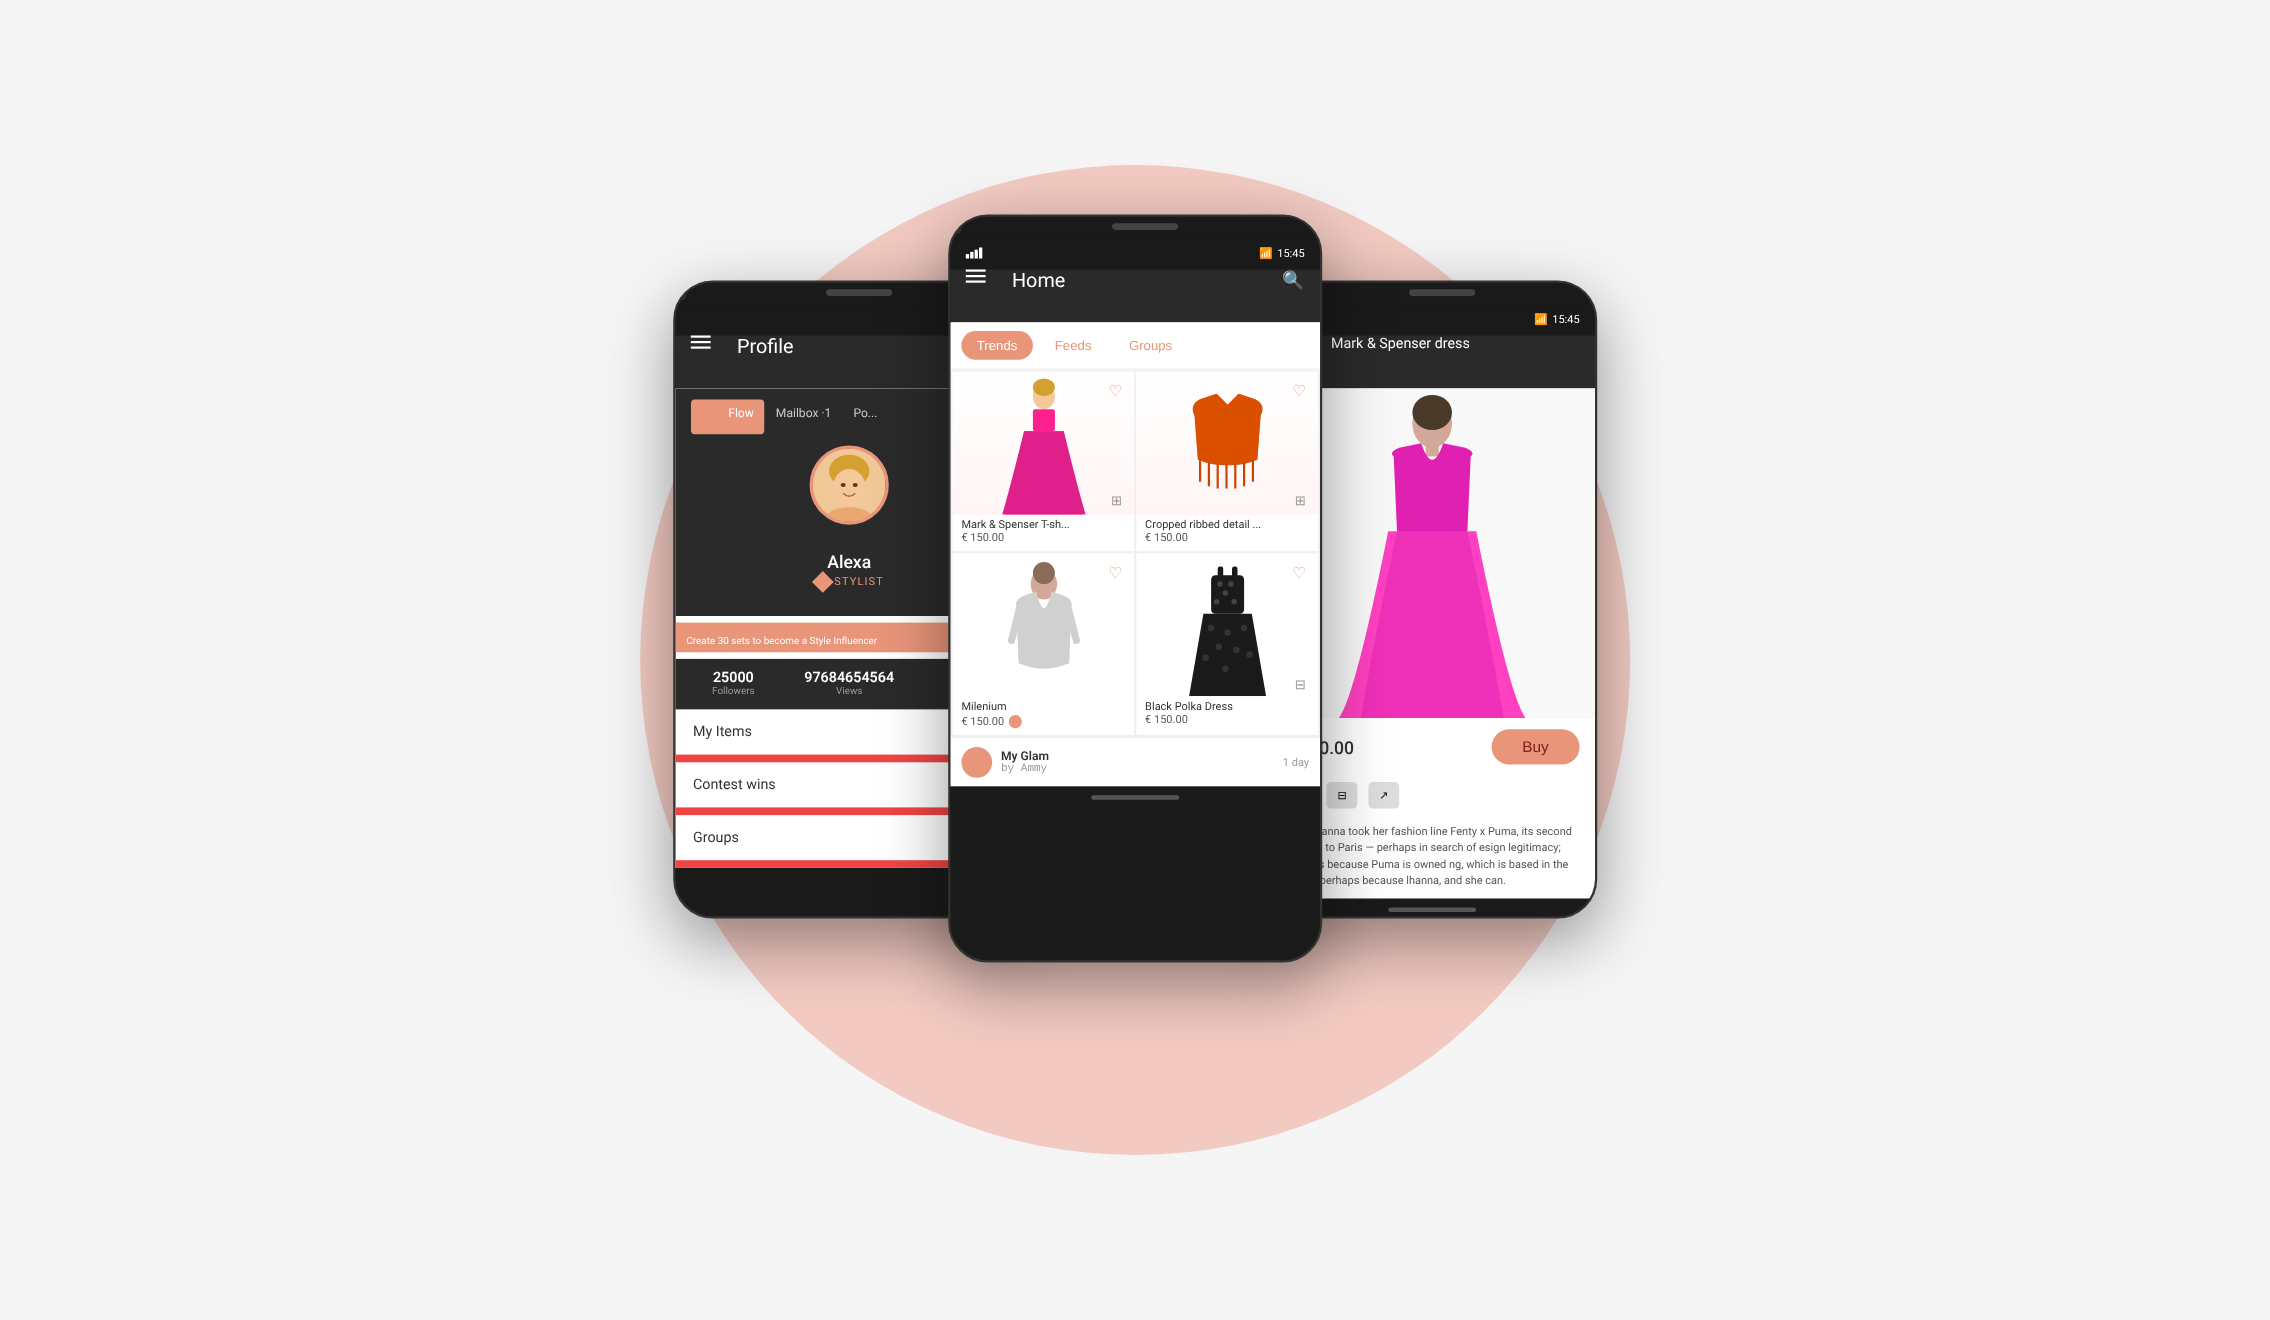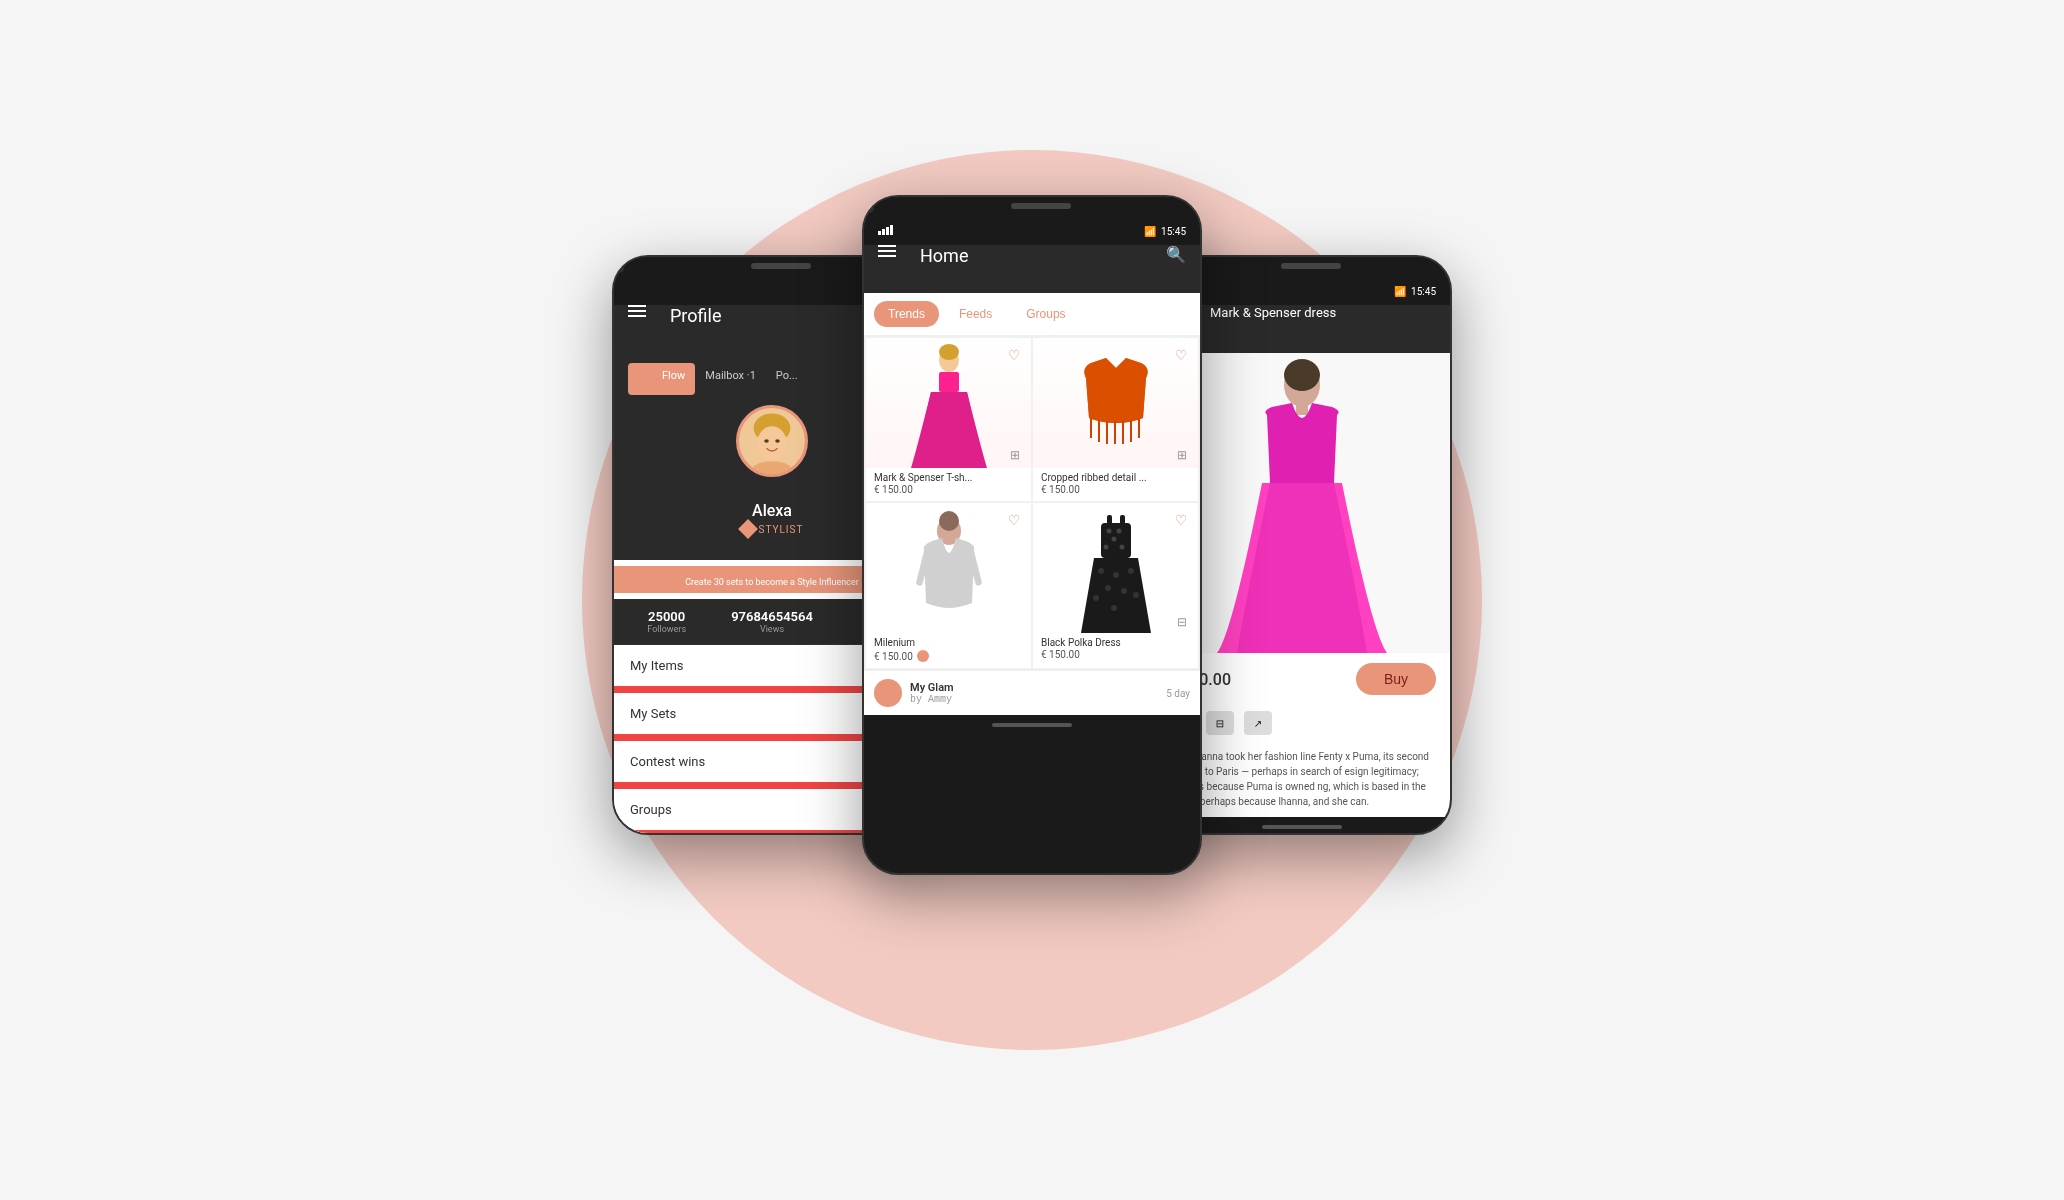--- a/index.html
+++ b/index.html
@@ -194,21 +194,21 @@
     .stylist-label {
       color: #e8957a;
       font-size: 10px;
       letter-spacing: 1px;
     }
 
     .progress-bar-container {
       background: #e8957a;
       margin: 6px 0;
       padding: 4px 10px;
-      text-align: center;
+      text-align: left;
     }
 
     .progress-text {
       font-size: 9px;
       color: white;
     }
 
     .stats-row {
       display: flex;
       background: #2a2a2a;
@@ -628,21 +628,20 @@
           <div class="stat-value">97684654564</div>
           <div class="stat-label">Views</div>
         </div>
         <div class="stat-item">
           <div class="stat-value">500</div>
         </div>
       </div>
 
       <div class="menu-list">
         <div class="menu-item">My Items</div>
-        <div class="menu-item">My Sets</div>
         <div class="menu-item">Contest wins</div>
         <div class="menu-item">Groups</div>
 
       </div>
     </div>
 
   </div>
 
   <div class="phone phone-center">
 
@@ -790,21 +789,21 @@
           </div>
         </div>
       </div>
 
       <div class="group-notif">
         <div class="group-avatar"></div>
         <div class="group-text">
           <div class="group-name">My Glam</div>
           <div class="group-by">by Ammy</div>
         </div>
-        <div class="group-time">5 day</div>
+        <div class="group-time">1 day</div>
       </div>
     </div>
 
     <div class="phone-bottom-bar">
       <div class="home-indicator"></div>
     </div>
   </div>
 
   <div class="phone phone-right">
     <div class="phone-top-bar">

